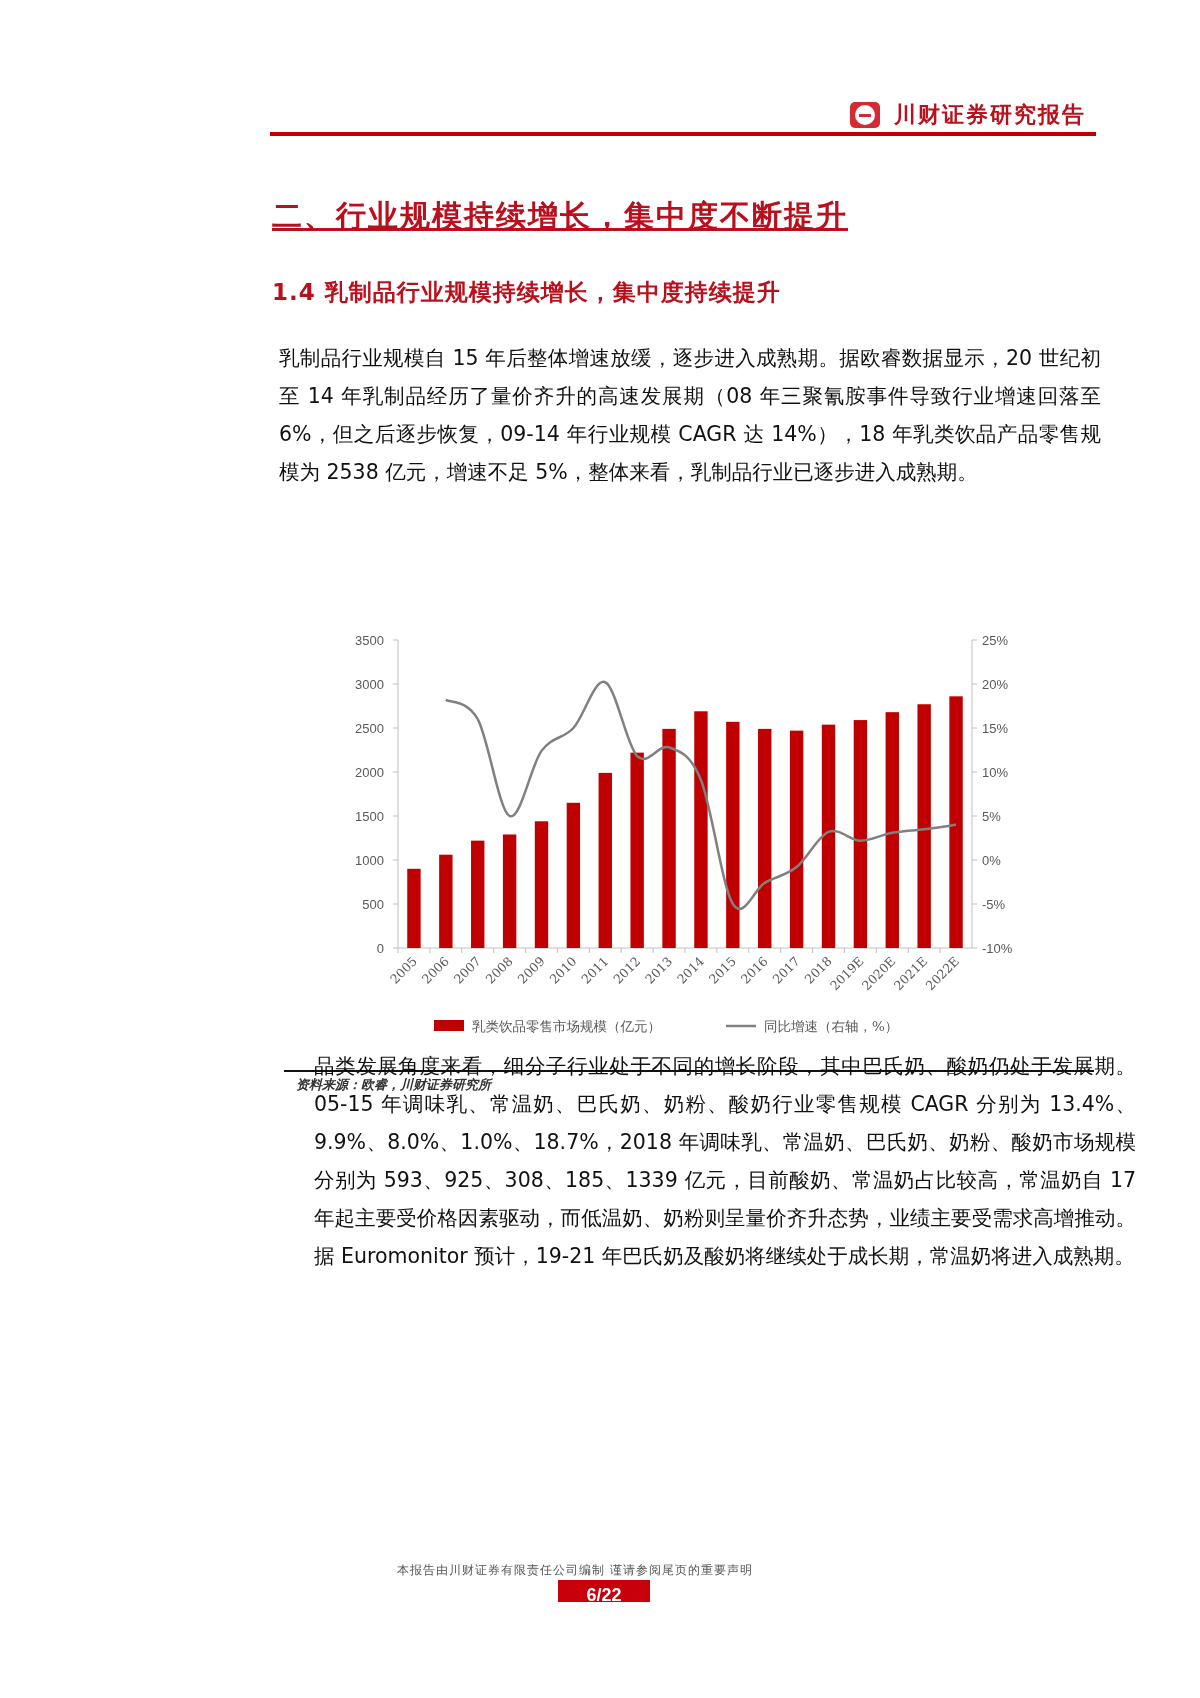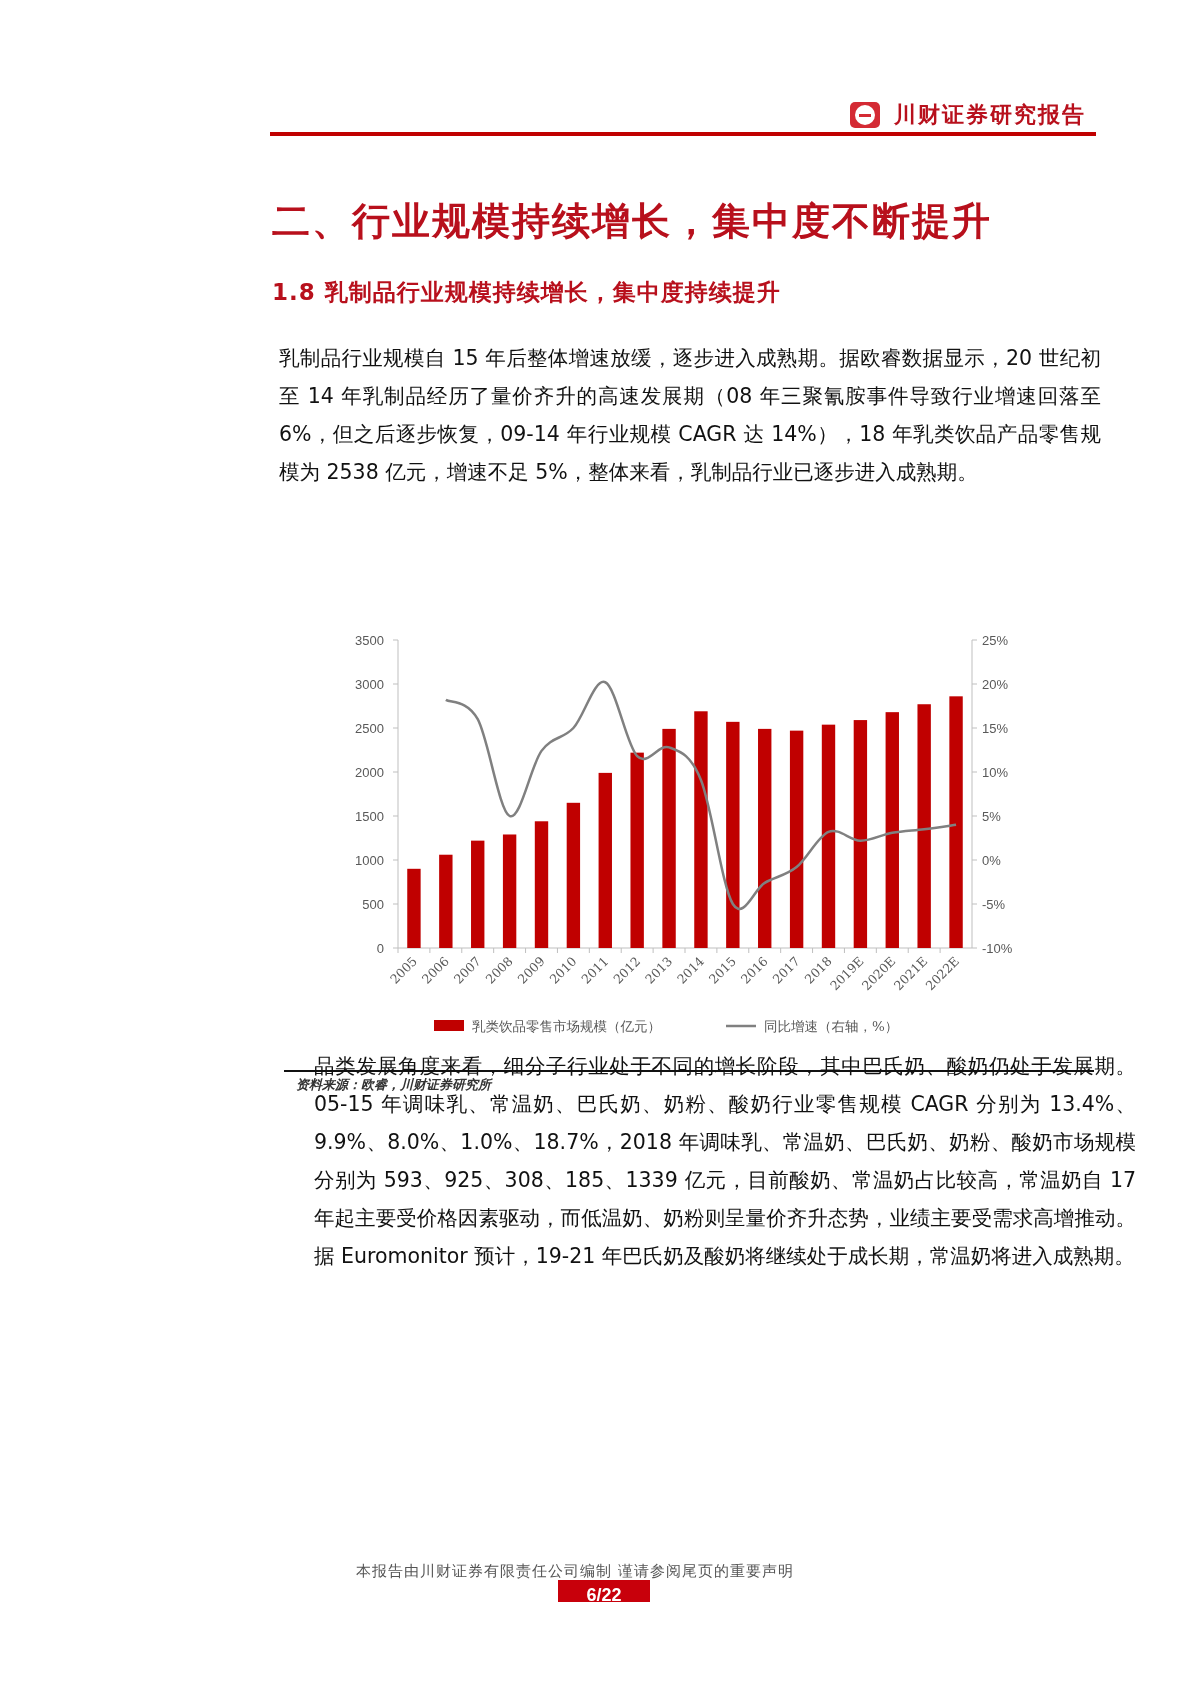--- a/index.html
+++ b/index.html
@@ -5,47 +5,47 @@
   html, body { margin:0; padding:0; background:#ffffff; }
   body { width:1200px; height:1698px; position:relative; overflow:hidden;
          font-family:"DejaVu Sans", "Liberation Sans", sans-serif; color:#1a1a1a; }
   .header { position:absolute; left:270px; top:96px; width:826px; height:40px; }
   .header .rule { position:absolute; left:0; right:0; bottom:0; height:4px; background:#c00000; }
   .header .brand { position:absolute; right:10px; top:4px; display:flex; align-items:center; gap:14px; }
   .logo { width:30px; height:26px; background:#d42a34; border-radius:5px; position:relative; }
   .logo::before { content:""; position:absolute; left:5px; top:3px; width:20px; height:20px; border-radius:50%; background:#fff; }
   .logo::after { content:""; position:absolute; left:9px; top:12px; width:12px; height:3px; background:#d42a34; }
   .brand-text { font-family:"DejaVu Serif", serif; font-weight:bold; font-size:22px; color:#b8101c; letter-spacing:2px; }
-  h1 { position:absolute; left:272px; top:196px; margin:0; font-size:38px; font-weight:bold; color:#b8101c; letter-spacing:2px; }
+  h1 { position:absolute; left:272px; top:196px; margin:0; font-size:30px; font-weight:bold; color:#b8101c; letter-spacing:2px;text-decoration:underline; }
   h2 { position:absolute; left:272px; top:277px; margin:0; font-size:23px; font-weight:bold; color:#b8101c; letter-spacing:1px; }
   .para { position:absolute; left:272px; width:822px; margin:0; font-size:20.5px; line-height:38px; text-align:justify; color:#111; }
   .p1 { top:339px;margin-left:7px; }
   .p2 { top:1047px;margin-left:42px; }
   .figure { position:absolute; left:284px; top:590px; width:810px; }
   .fig-title-row { border-top:2px solid #111; border-bottom:2px solid #c00000; height:48px; position:relative; }
   .fig-title { position:absolute; left:12px; top:9px; font-size:20px; font-weight:bold; color:#111; }
   .chart { position:relative; height:480px; border-bottom:2px solid #111; }
   .chart svg { position:absolute; left:0; top:0; }
   .source { margin-top:4px; margin-left:12px; font-family:"DejaVu Serif", serif; font-style:italic; font-weight:bold; font-size:13px; color:#333; }
-  .footer-note { position:absolute; left:0; width:1200px; top:1562px; text-align:center; font-family:"DejaVu Serif", serif; font-size:15px; color:#555; letter-spacing:1px; padding-right:50px; box-sizing:border-box; }
+  .footer-note { position:absolute; left:0; width:1200px; top:1562px; text-align:center; font-family:"DejaVu Serif", serif; font-size:12px; color:#555; letter-spacing:1px; padding-right:50px; box-sizing:border-box; }
   .page-num { position:absolute; left:558px; top:1580px; width:92px; height:22px; background:#c8000b; color:#fff; font-weight:bold; font-size:18px; text-align:center; line-height:30px; font-family:"Liberation Sans", sans-serif; }
 </style>
 </head>
 <body>
 
 <div class="header">
   <div class="brand">
     <span class="logo"></span>
     <span class="brand-text">川财证券研究报告</span>
   </div>
   <div class="rule"></div>
 </div>
 
 <h1>二、行业规模持续增长，集中度不断提升</h1>
-<h2>1.8 乳制品行业规模持续增长，集中度持续提升</h2>
+<h2>1.4 乳制品行业规模持续增长，集中度持续提升</h2>
 
 <p class="para p1">乳制品行业规模自 15 年后整体增速放缓，逐步进入成熟期。据欧睿数据显示，20 世纪初至 14 年乳制品经历了量价齐升的高速发展期（08 年三聚氰胺事件导致行业增速回落至6%，但之后逐步恢复，09-14 年行业规模 CAGR 达 14%），18 年乳类饮品产品零售规模为 2538 亿元，增速不足 5%，整体来看，乳制品行业已逐步进入成熟期。</p>
 
 <div class="figure">
   <div class="chart">
     <svg id="chart-svg" width="810" height="480">
         <line x1="114" y1="50" x2="114" y2="358" stroke="#bfbfbf" stroke-width="1"></line>
         <line x1="688" y1="50" x2="688" y2="358" stroke="#bfbfbf" stroke-width="1"></line>
         <line x1="114" y1="358" x2="688" y2="358" stroke="#bfbfbf" stroke-width="1"></line>
         <line x1="109" y1="50" x2="114" y2="50" stroke="#bfbfbf"></line>

